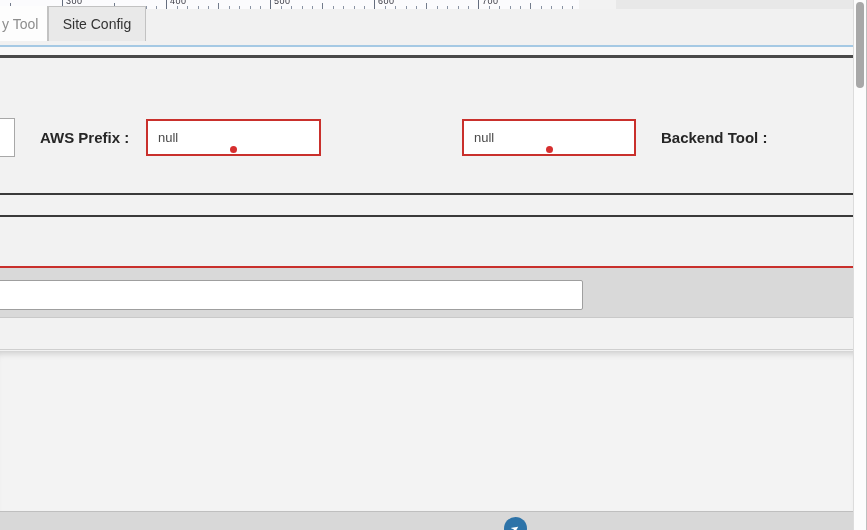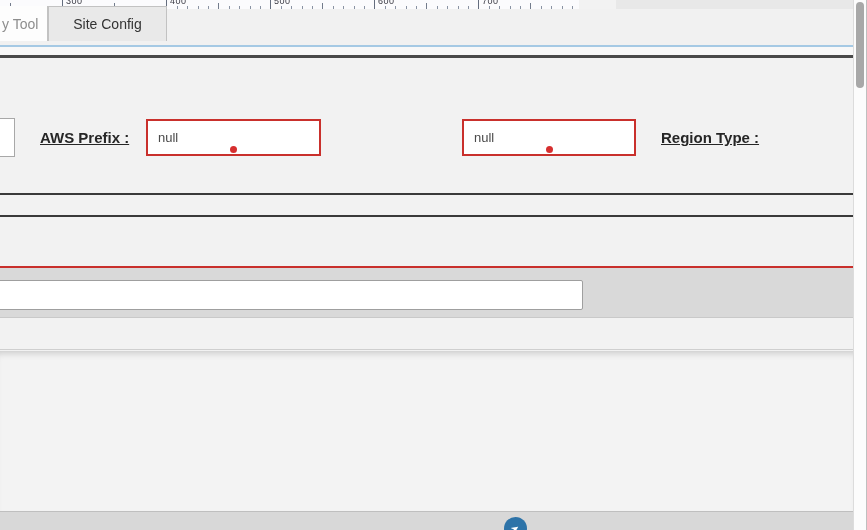--- a/index.html
+++ b/index.html
@@ -15,29 +15,29 @@
   .tick-major { position:absolute; top:0; width:1px; height:9px; background:#646d7e; }
   .tick-med   { position:absolute; bottom:0; width:1px; height:6px; background:#737c8c; }
   .ruler-num  { position:absolute; top:-4px; font-size:9px; color:#3a3a44; letter-spacing:.5px; }
   .ruler-right { position:absolute; left:616px; top:0; width:237px; height:9px; background:#e8e8e8; }
 
   
   .tabbar { position:absolute; left:0; top:9px; width:853px; height:36px; background:#f1f1f1; }
   .tab { position:absolute; bottom:4px; height:35px; display:flex; align-items:center; font-size:14px; }
   .tab-partial { left:0; width:48px; background:#fdfdfd; color:#8d8d8d;
                  border-right:1px solid #c2c2c2; padding-left:2px; }
-  .tab-active  { left:48px; width:119px; background:#e9e9e9; color:#333;
+  .tab-active  { left:48px; width:98px; background:#e9e9e9; color:#333;
                  border:1px solid #c2c2c2; border-bottom:none; justify-content:center; }
   .accent-line { position:absolute; left:0; top:45px; width:853px; height:2px; background:#a5c9e4; }
   .strip-light { position:absolute; left:0; top:47px; width:853px; height:8px; background:#f8f8f8; }
   .rule-dark-thick { position:absolute; left:0; top:55px; width:853px; height:3px; background:#4a4a4a; }
 
   
   .form-label { position:absolute; top:118px; height:40px; line-height:40px;
-                font-size:15px; font-weight:bold; color:#262626; white-space:nowrap;text-decoration:underline; }
+                font-size:15px; font-weight:bold; color:#262626; white-space:nowrap; }
   .err-input { position:absolute; top:119px; height:37px; background:#fff;
                border:2px solid #c9302c; font-size:13px; color:#4a4a4a;
                padding:0 0 0 10px; outline:none; font-family:"Liberation Sans",sans-serif; }
   .err-dot { position:absolute; width:7px; height:7px; border-radius:50%; background:#d62f2f; }
   .cropped-input { position:absolute; left:-6px; top:118px; width:21px; height:39px;
                    background:#fff; border:1px solid #a8a8a8; }
   .novalue { position:absolute; left:782px; top:118px; width:76px; height:40px;
              background:#c3c3c3; border:1px solid #a9a9a9; border-radius:4px;
              color:#8f8f8f; font-size:14px; display:flex; align-items:center;
              padding-left:10px; cursor:default; }
@@ -114,21 +114,21 @@
 
   <div class="cropped-input"></div>
 
   <span class="form-label" style="left:40px">AWS Prefix :</span>
   <input class="err-input" style="left: 146px; width: 175px;" type="text" value="null">
   <div class="err-dot" style="left:230px; top:146px"></div>
 
   <input class="err-input" style="left: 462px; width: 174px;" type="text" value="null">
   <div class="err-dot" style="left:546px; top:146px"></div>
 
-  <span class="form-label" style="left:661px">Region Type :</span>
+  <span class="form-label" style="left:661px">Backend Tool :</span>
 
   <div class="rule-dark-a"></div>
   <div class="rule-dark-b"></div>
   <div class="rule-red"></div>
 
   <div class="band-gray"></div>
   <input class="wide-input" type="text" value="" style="">
 
   <div class="band-light"></div>
   <div class="section-lower"></div>

